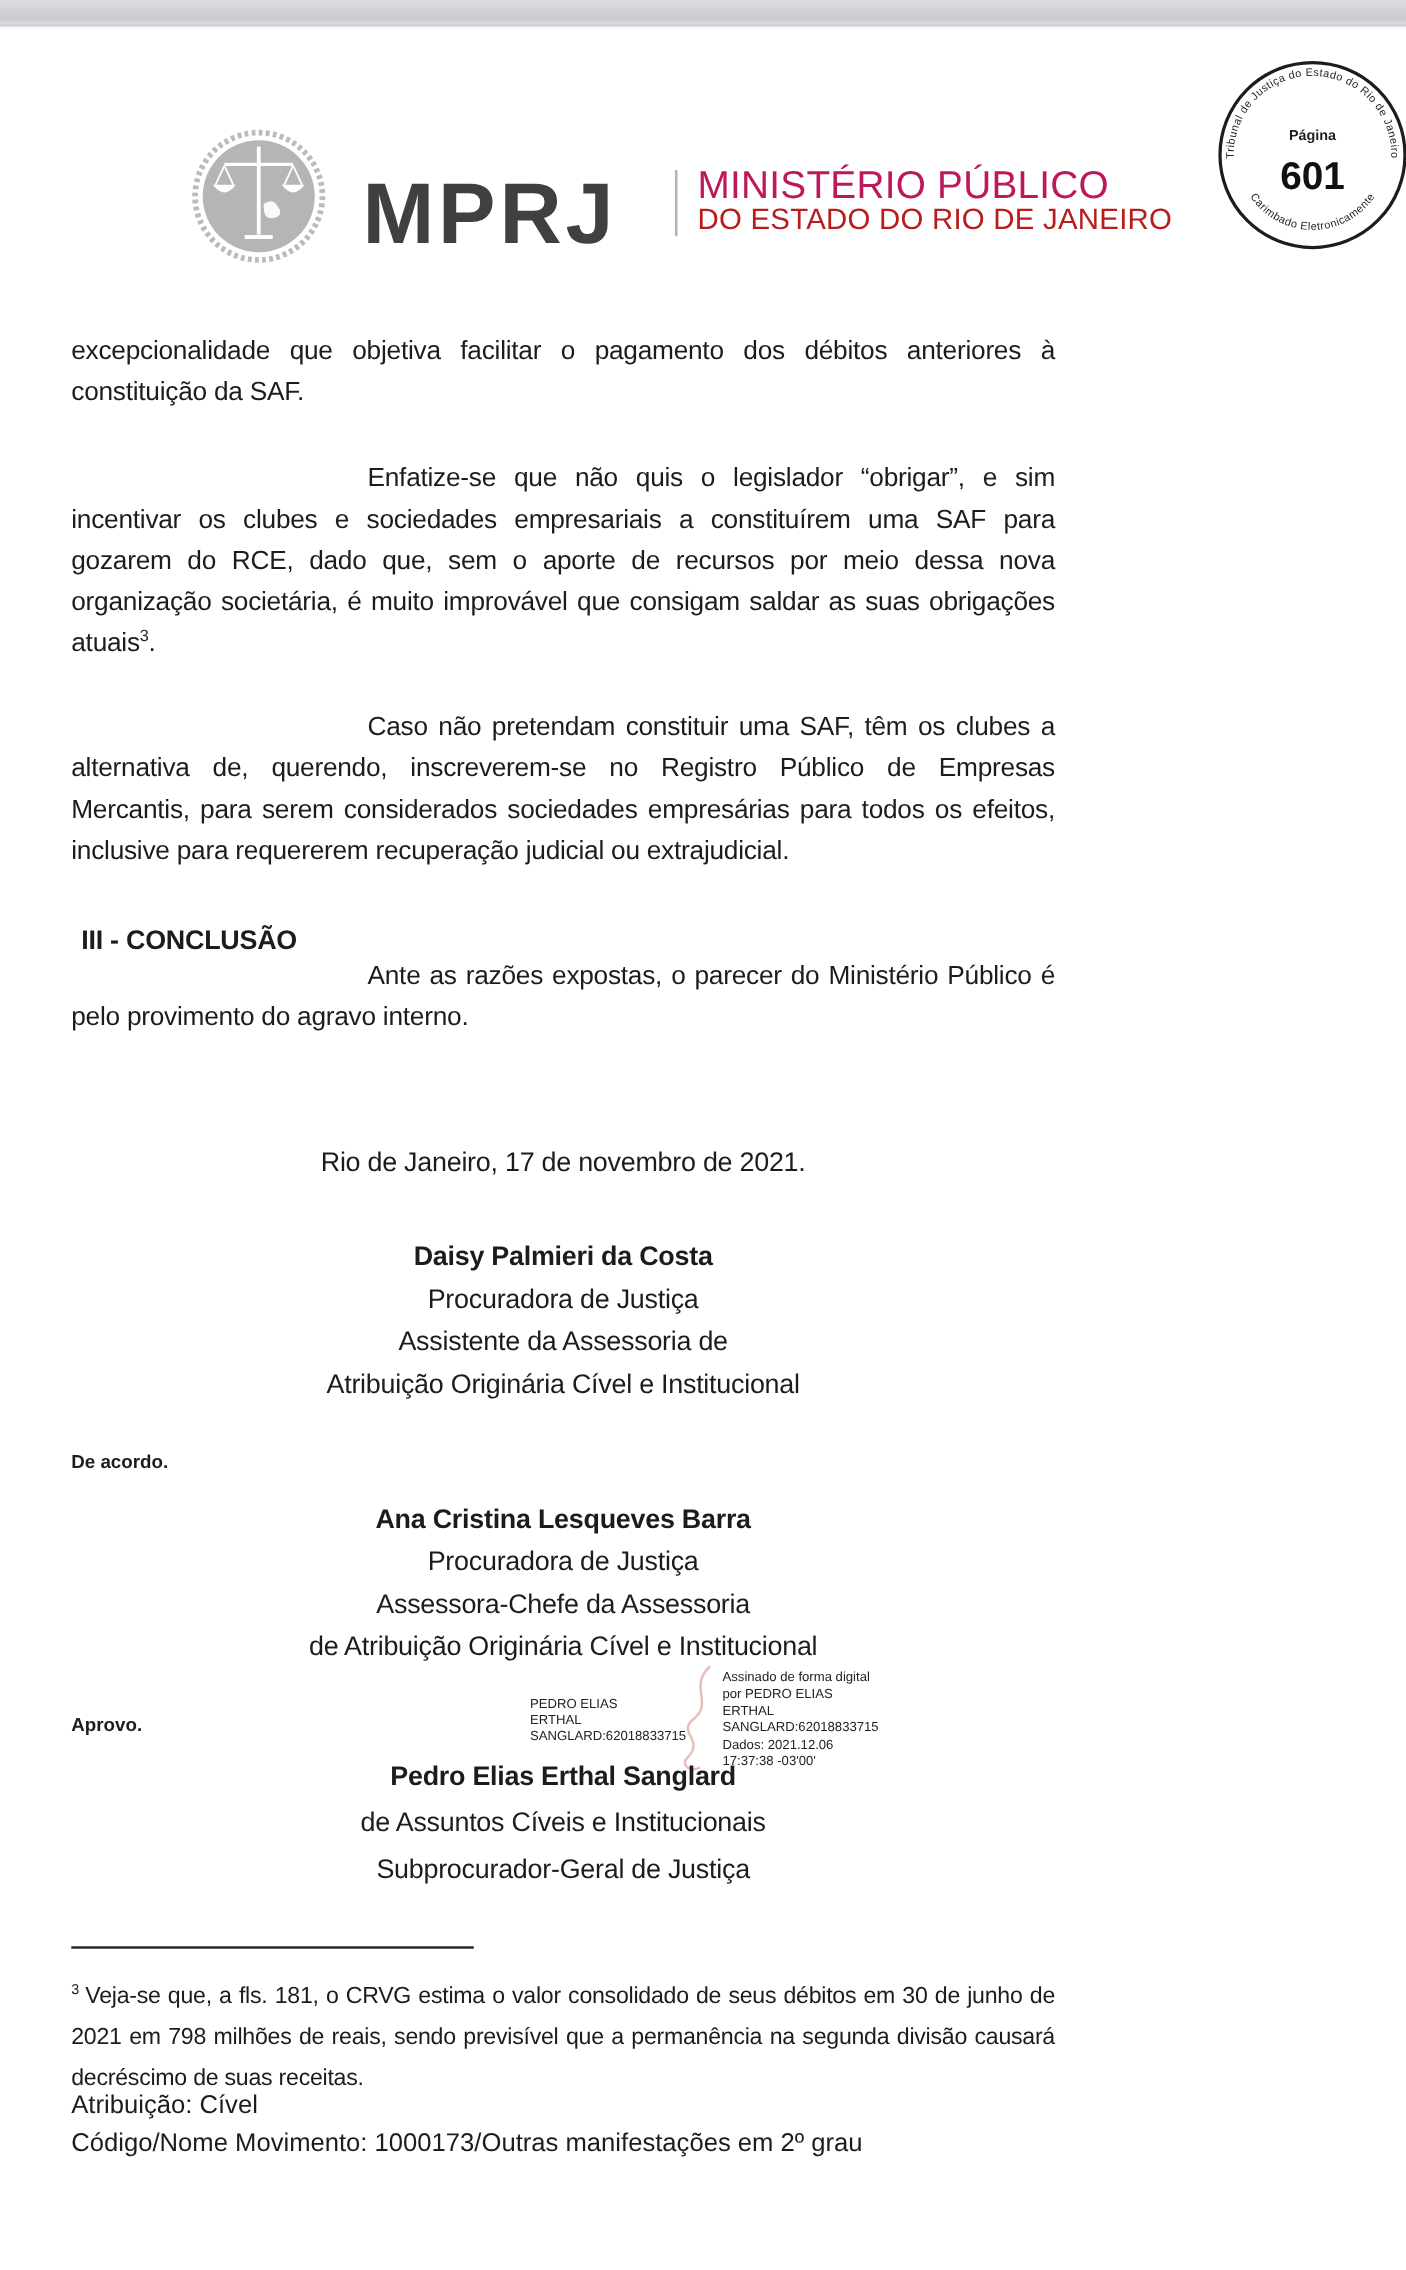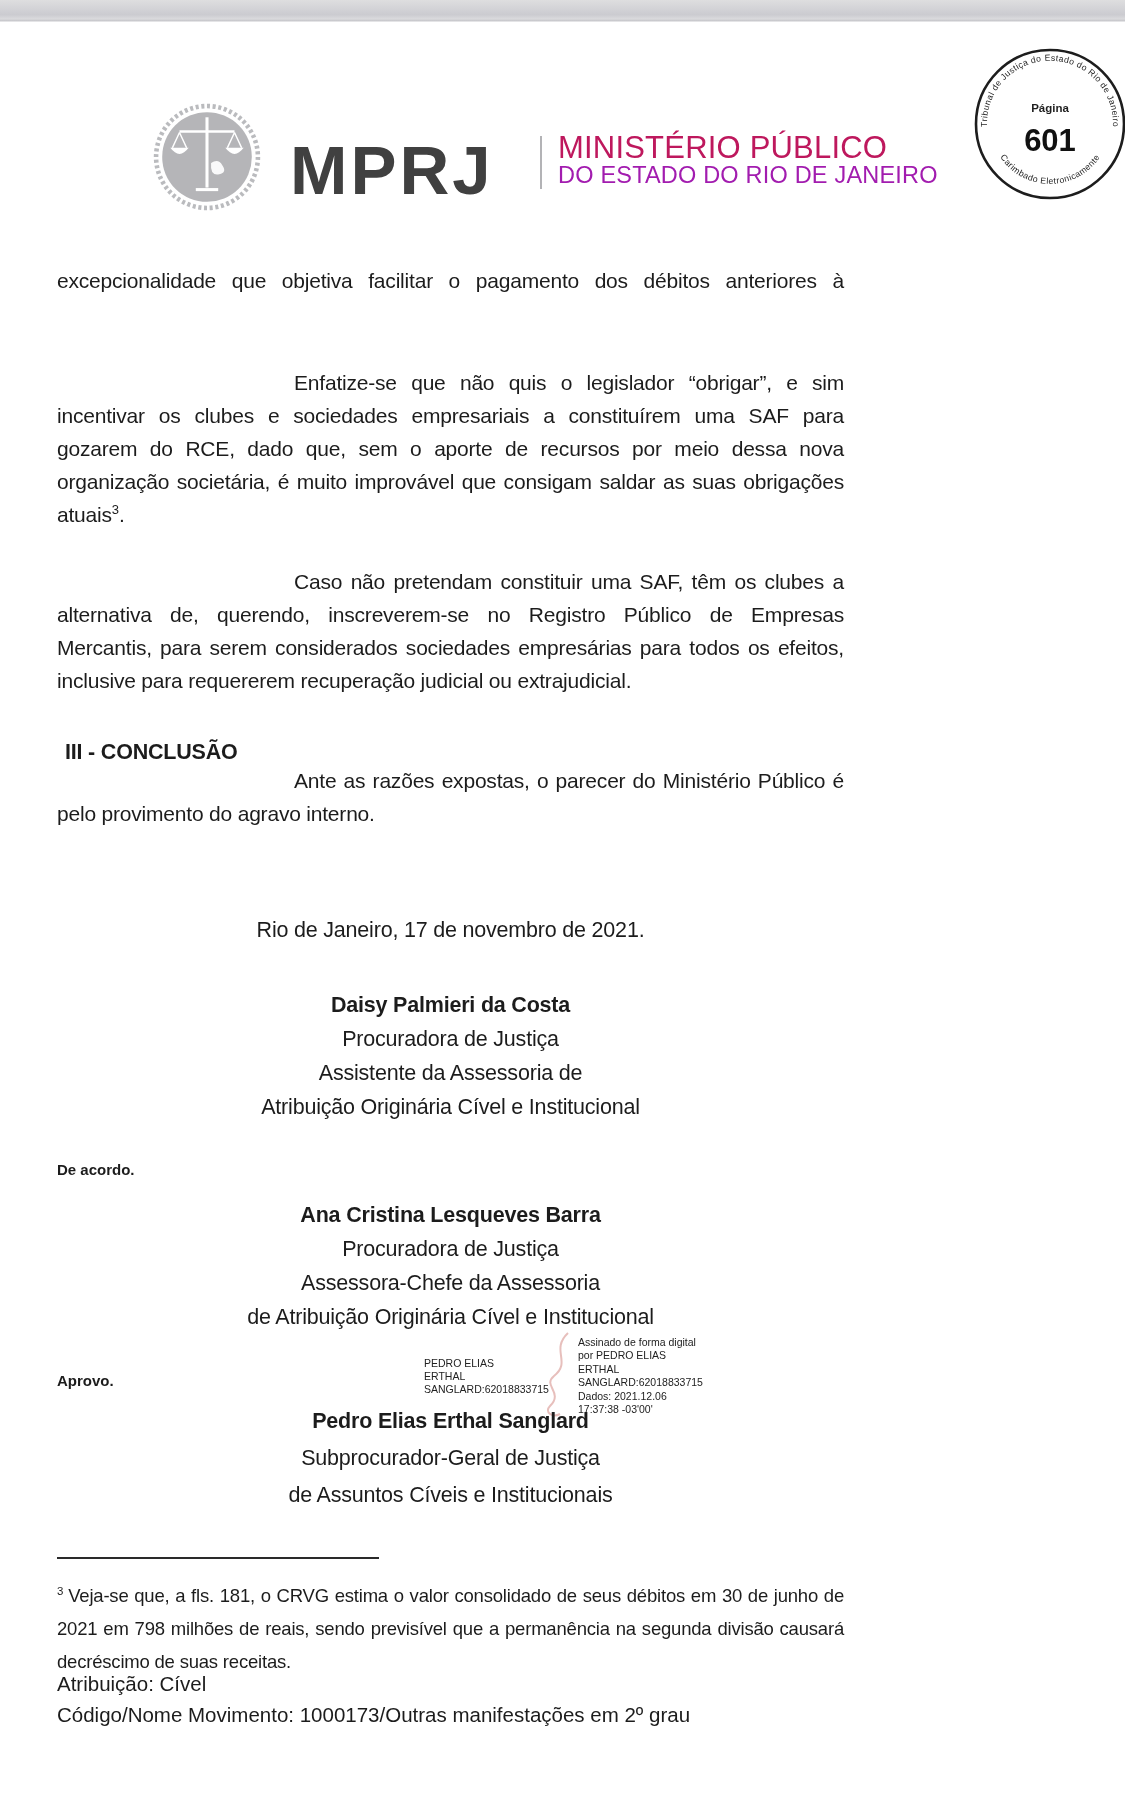--- a/index.html
+++ b/index.html
@@ -13,21 +13,21 @@
     border-bottom:1px solid #e4e4e6;
   }
   
   .seal { position:absolute; left:152px; top:102px; }
   .acronym {
     position:absolute; left:290px; top:124px; font-size:69px; font-weight:bold;
     color:#404040; letter-spacing:3px; line-height:1;margin-top:12px;
   }
   .logo-divider { position:absolute; left:540px; top:136px; width:2px; height:53px; background:#b3b3b6; }
   .org1 { position:absolute; left:558px; top:130px; font-size:31px; color:#be185d; letter-spacing:0.2px; white-space:nowrap; }
-  .org2 { position:absolute; left:558px; top:162px; font-size:23.5px; color:#a21caf; letter-spacing:0.2px; white-space:nowrap; }
+  .org2 { position:absolute; left:558px; top:162px; font-size:23.5px; color:#b91c1c; letter-spacing:0.2px; white-space:nowrap; }
   
   .stamp { position:absolute; left:972px; top:46px; }
   .stamp .arc { font-size:8.7px; fill:#1f1f1f; letter-spacing:0.4px; }
   .stamp .pglabel { font-size:11.5px; font-weight:bold; fill:#1f1f1f; text-anchor:middle; }
   .stamp .pgnum { font-size:31px; font-weight:bold; fill:#111; text-anchor:middle; }
   
   .para, .heading, .annot, .sigblock, .dateline, .footnote, .footer {
     position:absolute; left:57px; width:787px;
   }
   .para { font-size:21px; line-height:33px; letter-spacing:-0.2px; }
@@ -83,20 +83,21 @@
     <path id="arcTop" d="M 16 88.9 A 63 63 0 1 1 140 88.9" fill="none"></path>
     <path id="arcBot" d="M 28.9 112.4 A 60 60 0 0 0 127.1 112.4" fill="none"></path>
     <text class="arc"><textPath href="#arcTop" startOffset="50%" text-anchor="middle">Tribunal de Justiça do Estado do Rio de Janeiro</textPath></text>
     <text class="pglabel" x="78" y="66">Página</text>
     <text class="pgnum" x="78" y="105">601</text>
     <text class="arc"><textPath href="#arcBot" startOffset="50%" text-anchor="middle">Carimbado Eletronicamente</textPath></text>
   </svg>
 
   <div class="para" style="top:264px">
     <div class="ln jl">excepcionalidade que objetiva facilitar o pagamento dos débitos anteriores à</div>
+    <div class="ln">constituição da SAF.</div>
   </div>
 
   <div class="para" style="top:366px">
     <div class="ln jl ind">Enfatize-se que não quis o legislador “obrigar”, e sim</div>
     <div class="ln jl">incentivar os clubes e sociedades empresariais a constituírem uma SAF para</div>
     <div class="ln jl">gozarem do RCE, dado que, sem o aporte de recursos por meio dessa nova</div>
     <div class="ln jl">organização societária, é muito improvável que consigam saldar as suas obrigações</div>
     <div class="ln"><span>atuais</span><sup>3</sup><span>.</span></div>
   </div>
 
@@ -146,22 +147,22 @@
       <div>SANGLARD:62018833715</div>
       <div>Dados: 2021.12.06</div>
       <div>17:37:38 -03'00'</div>
     </div>
   </div>
 
   <div class="annot" style="top:1372px">Aprovo.</div>
 
   <div class="sigblock sig-pedro" style="top:1403px">
     <div class="signame">Pedro Elias Erthal Sanglard</div>
+    <div>de Assuntos Cíveis e Institucionais</div>
     <div>Subprocurador-Geral de Justiça</div>
-    <div>de Assuntos Cíveis e Institucionais</div>
   </div>
 
   <div class="fnsep"></div>
 
   <div class="footnote" style="top:1579px">
     <div class="ln jl"><sup class="fnm">3</sup><span>Veja-se que, a fls. 181, o CRVG estima o valor consolidado de seus débitos em 30 de junho de</span></div>
     <div class="ln jl">2021 em 798 milhões de reais, sendo previsível que a permanência na segunda divisão causará</div>
     <div class="ln">decréscimo de suas receitas.</div>
   </div>
 

